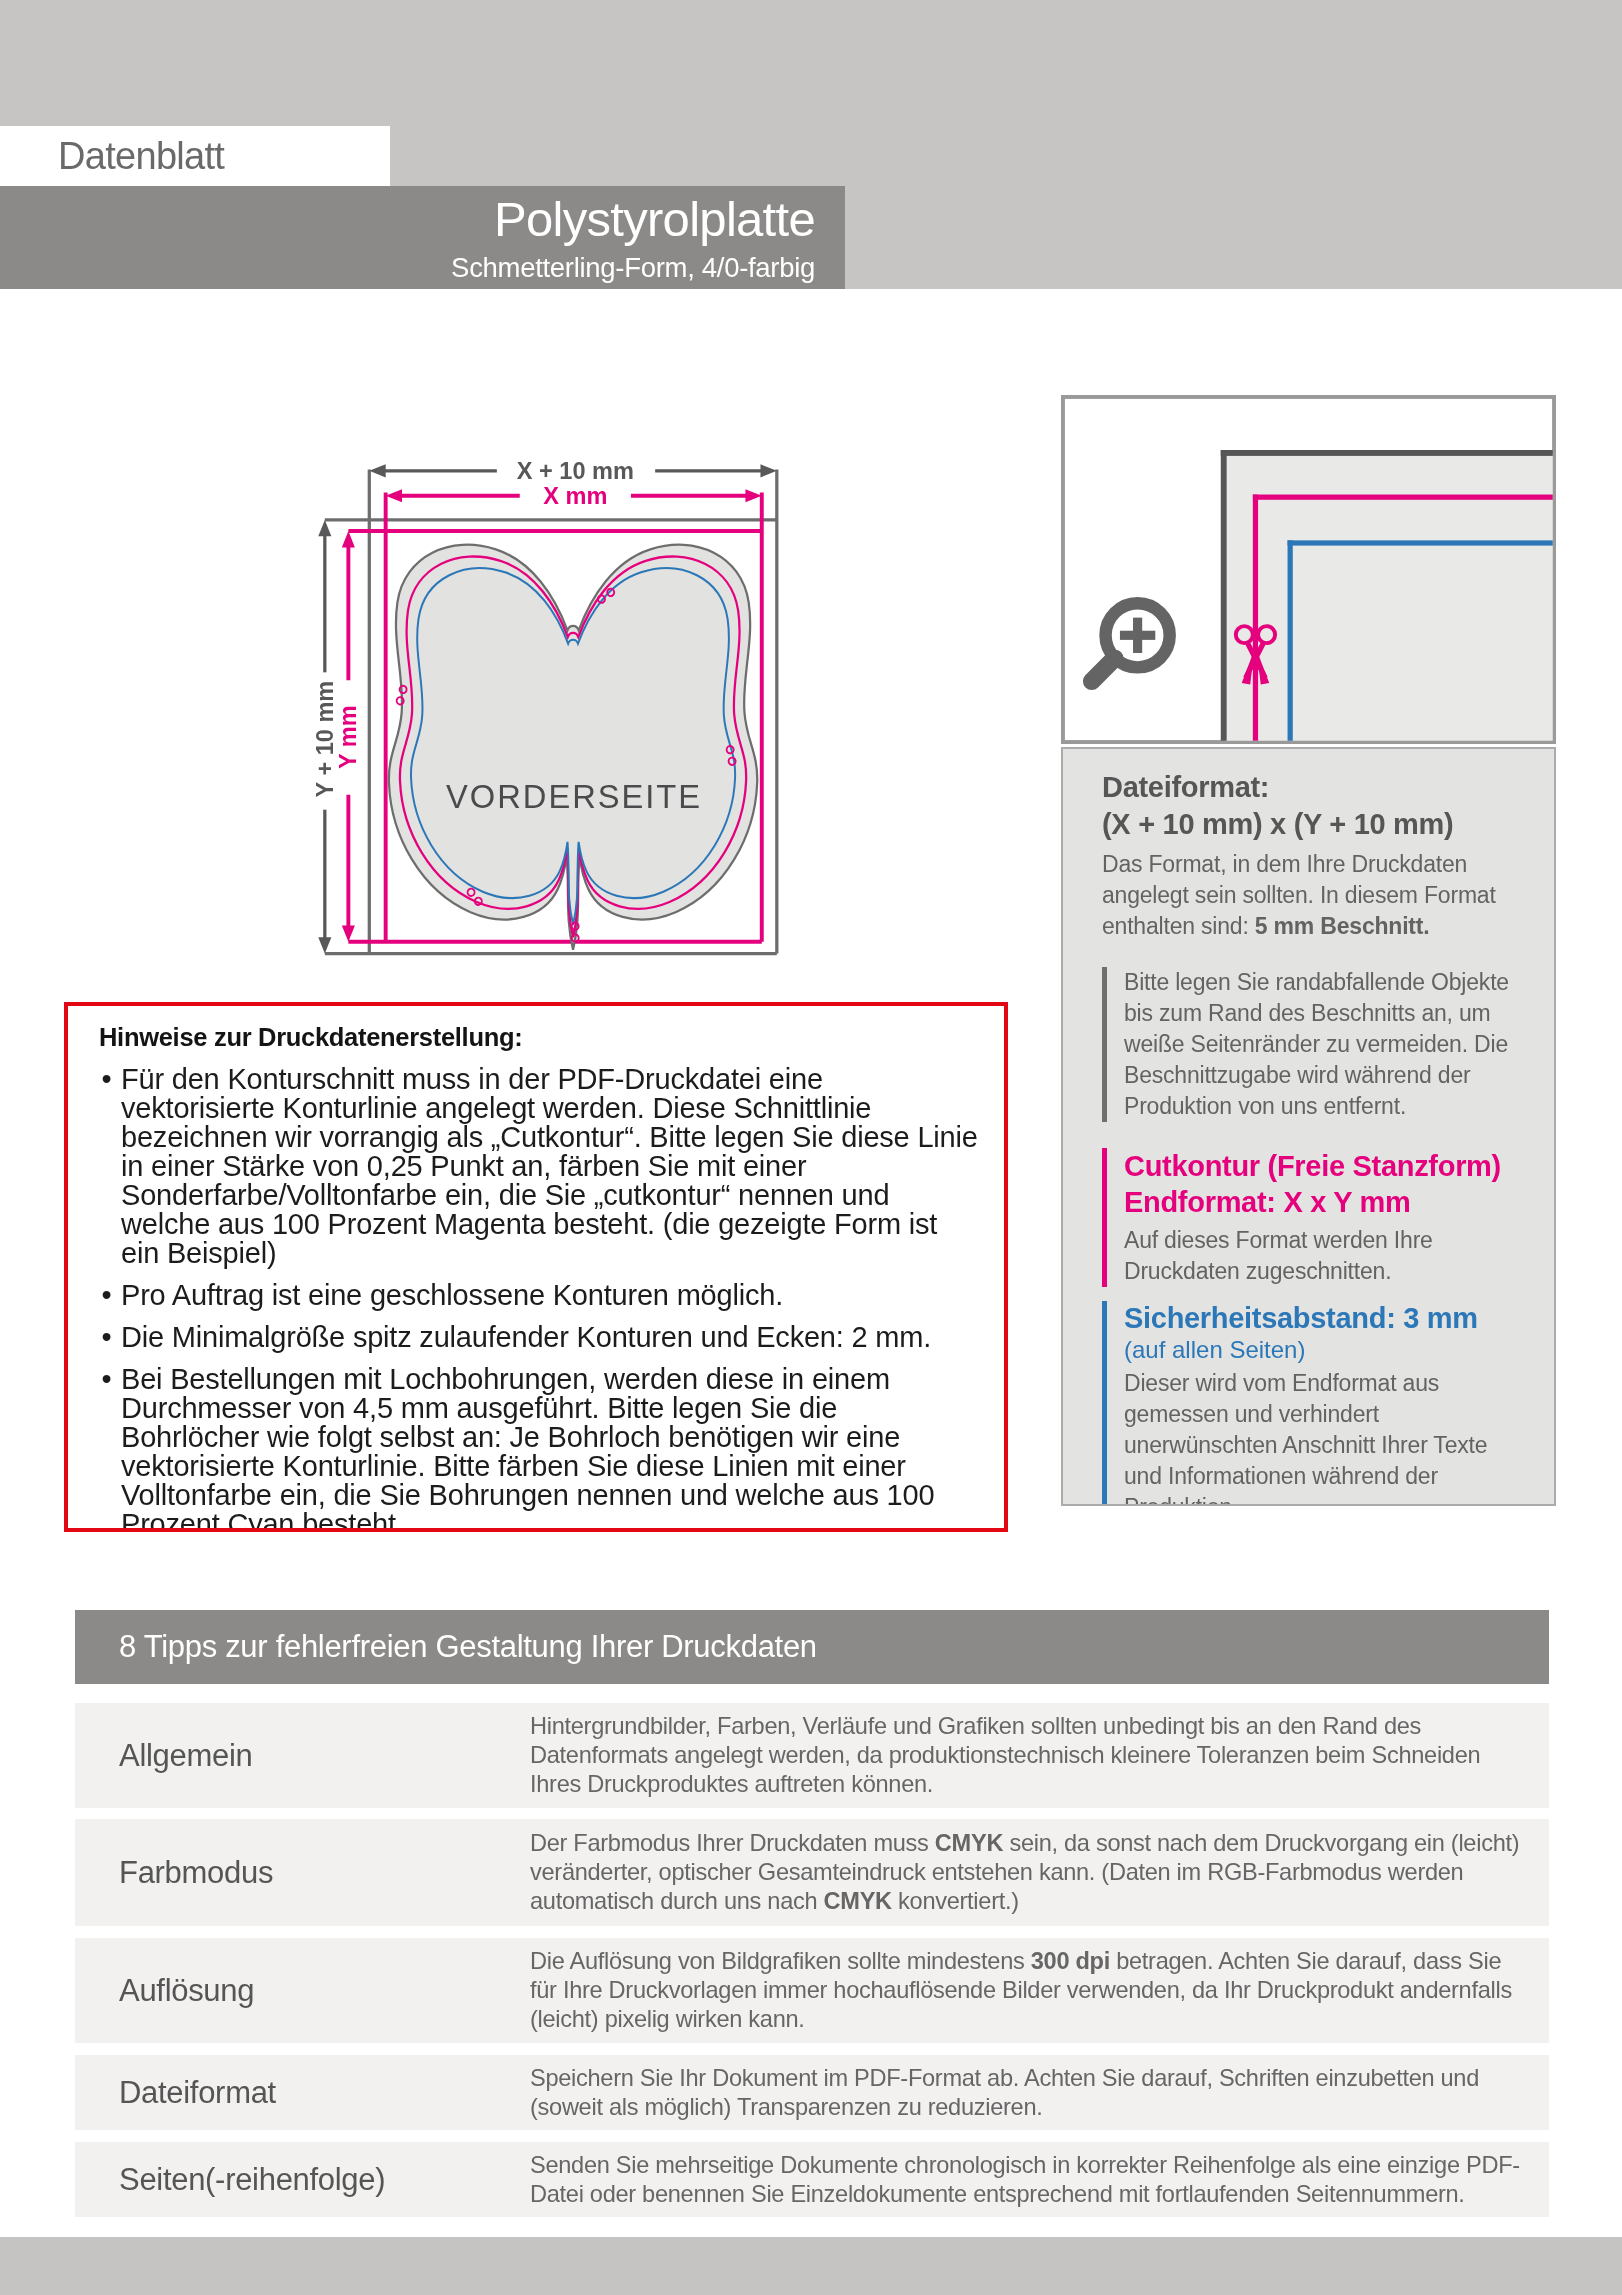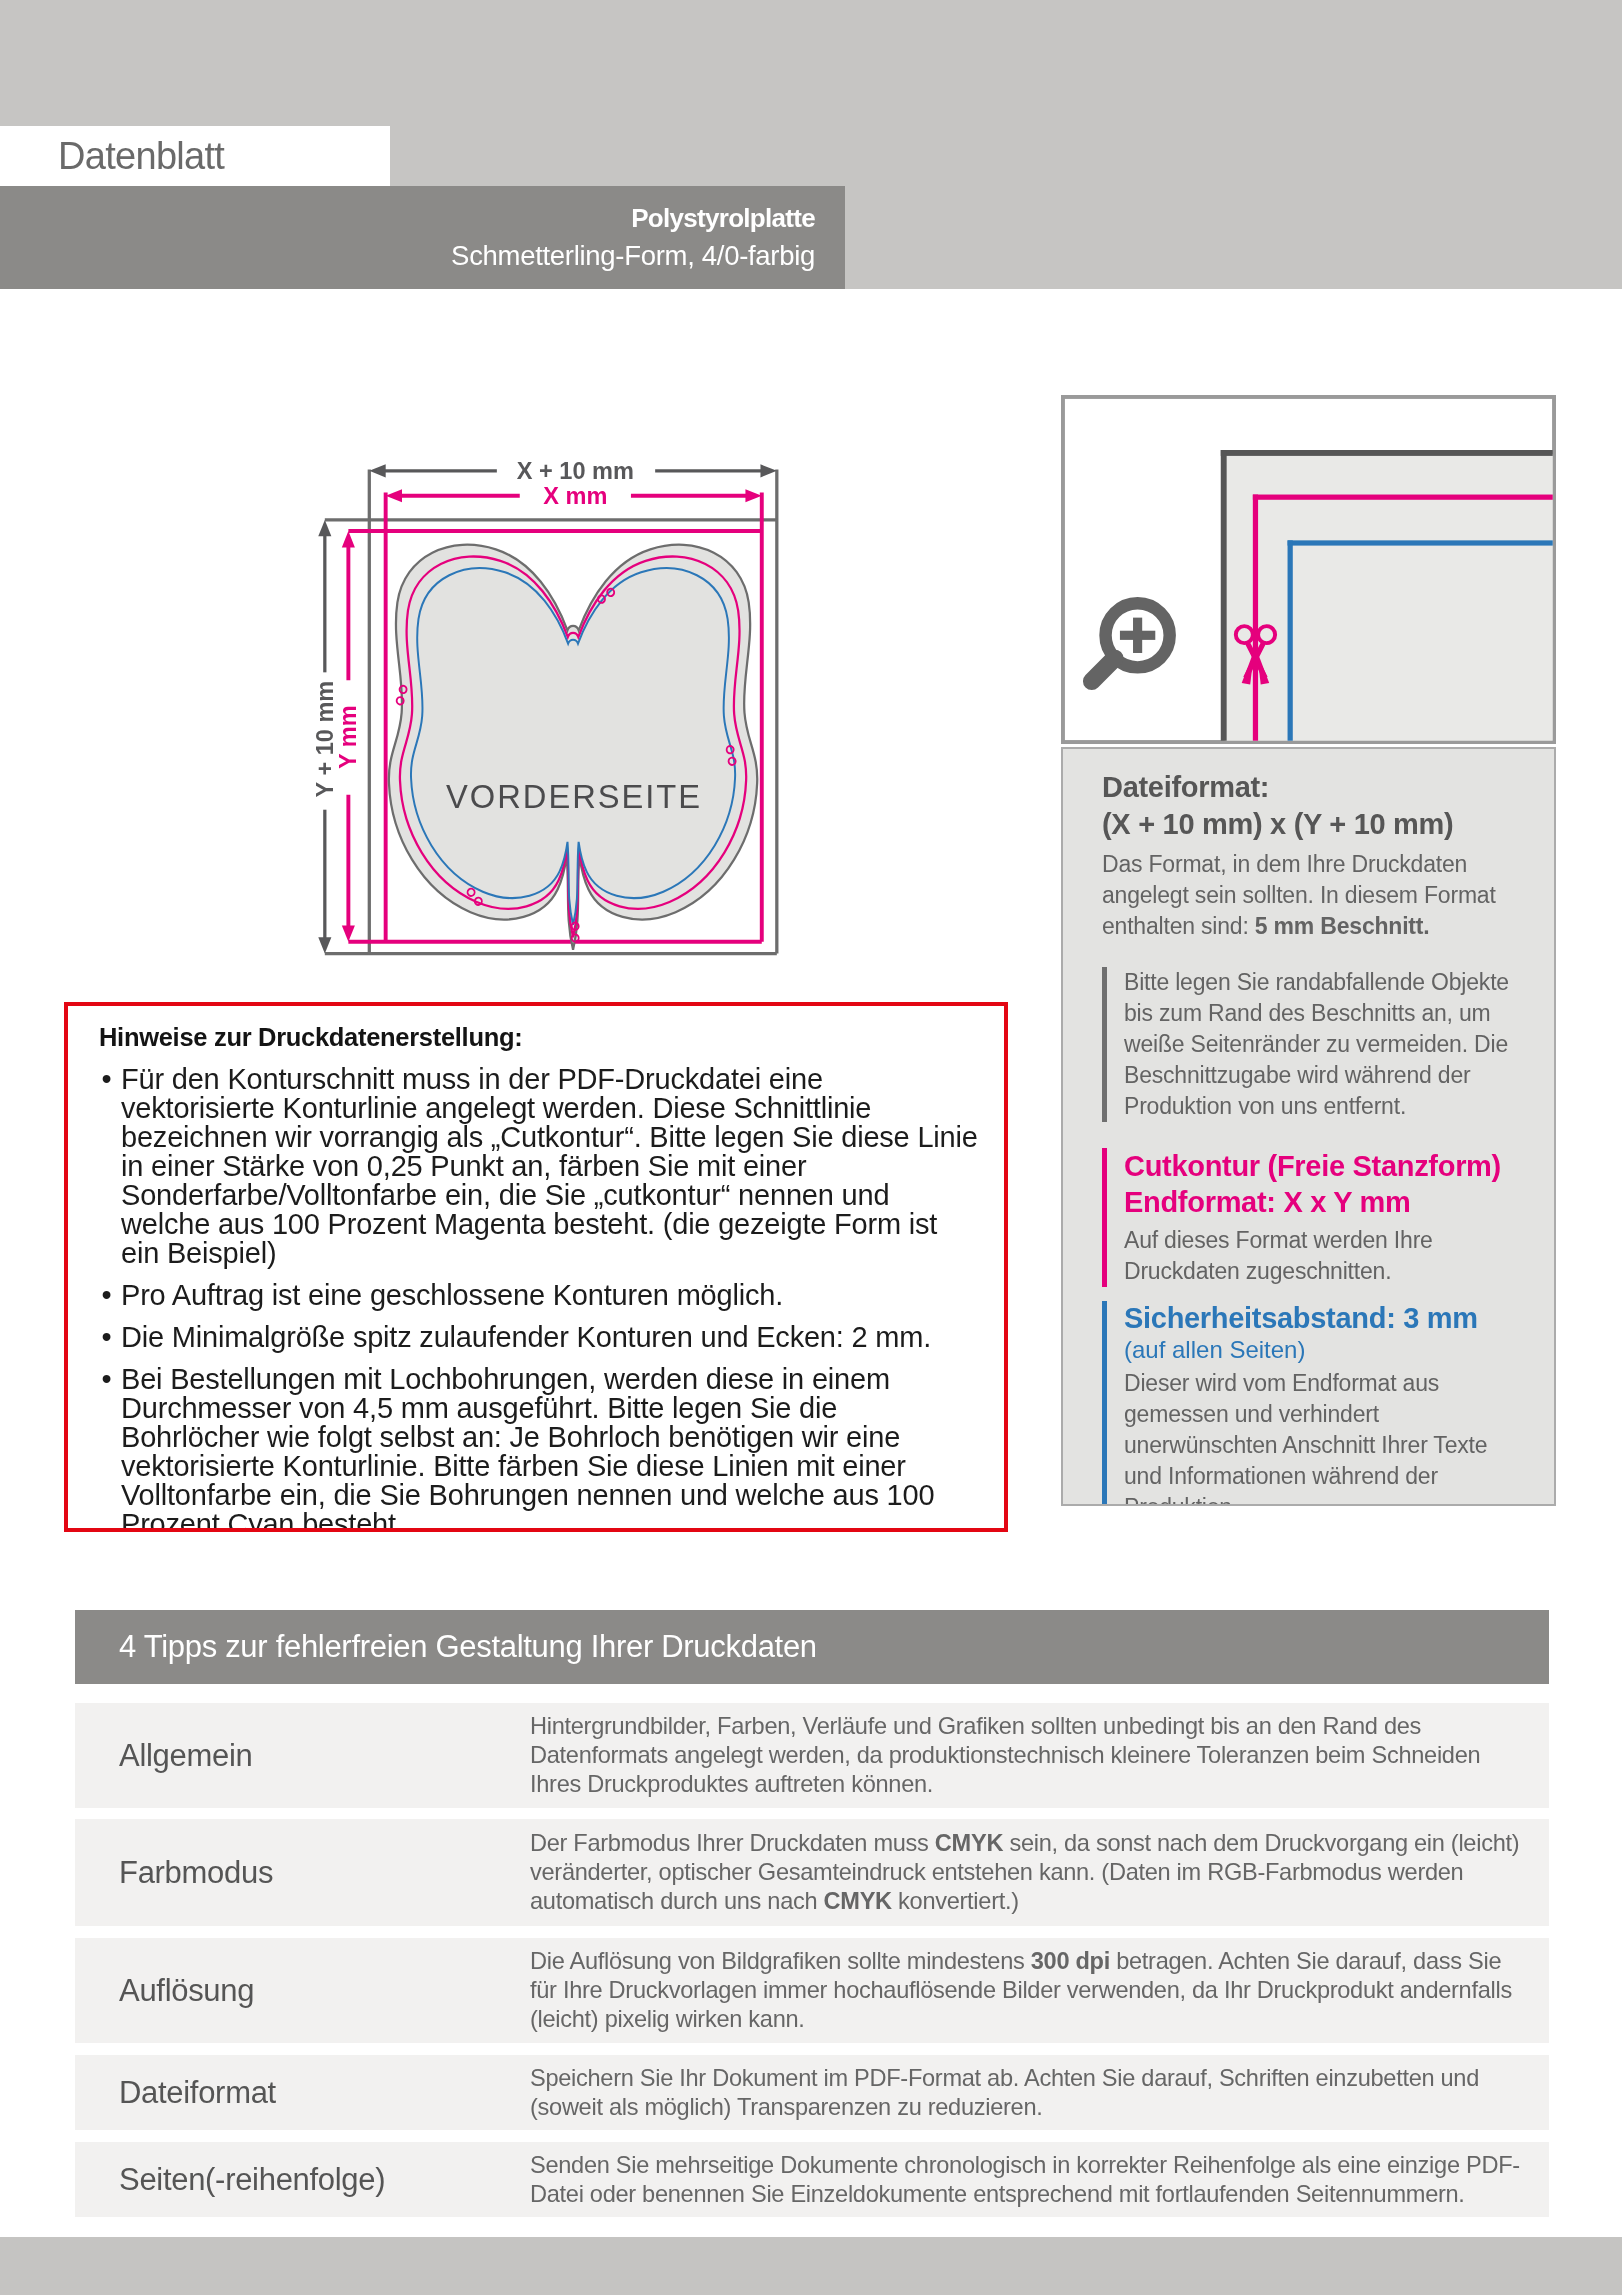--- a/index.html
+++ b/index.html
@@ -7,21 +7,21 @@
         font-family:"Liberation Sans",sans-serif;}
 
   
   .top-band{position:absolute;left:0;top:0;width:1623px;height:289px;background:#c6c5c3;}
   .sheet-box{position:absolute;left:0;top:126px;width:390px;height:61px;background:#ffffff;
              display:flex;align-items:center;}
   .sheet-box span{font-size:38px;color:#6a6a6a;padding-left:58px;letter-spacing:-0.7px;}
   .title-banner{position:absolute;left:0;top:186px;width:845px;height:103px;background:#8b8a88;
                 display:flex;flex-direction:column;justify-content:center;align-items:flex-end;
                 padding-right:30px;box-sizing:border-box;gap:5.2px;}
-  .title-banner .t1{font-size:26px;color:#ffffff;letter-spacing:-0.7px;font-weight:bold;}
+  .title-banner .t1{font-size:49px;color:#ffffff;letter-spacing:-0.7px;}
   .title-banner .t2{font-size:27.5px;color:#ffffff;letter-spacing:-0.3px;}
 
   
   .diagram-svg{position:absolute;left:281px;top:412px;}
   .minibox-svg{position:absolute;left:1061px;top:395px;}
 
   
   .info-panel{position:absolute;left:1061px;top:747px;width:495px;height:759px;box-sizing:border-box;
               background:#e3e3e1;border:2.6px solid #ababab;padding:19.6px 25px 0 39px;overflow:hidden;}
   .info-panel .h-bold{font-weight:bold;font-size:29px;line-height:37px;color:#565656;letter-spacing:-0.3px;}
@@ -214,21 +214,21 @@
     <p class="notes-title">Hinweise zur Druckdatenerstellung:</p>
     <ul>
         <li>Für den Konturschnitt muss in der PDF-Druckdatei eine vektorisierte Konturlinie angelegt werden. Diese Schnittlinie bezeichnen wir vorrangig als „Cutkontur“. Bitte legen Sie diese Linie in einer Stärke von 0,25 Punkt an, färben Sie mit einer Sonderfarbe/Volltonfarbe ein, die Sie „cutkontur“ nennen und welche aus 100 Prozent Magenta besteht. (die gezeigte Form ist ein Beispiel)</li>
         <li>Pro Auftrag ist eine geschlossene Konturen möglich.</li>
         <li>Die Minimalgröße spitz zulaufender Konturen und Ecken: 2 mm.</li>
         <li>Bei Bestellungen mit Lochbohrungen, werden diese in einem Durchmesser von 4,5 mm ausgeführt. Bitte legen Sie die Bohrlöcher wie folgt selbst an: Je Bohrloch benötigen wir eine vektorisierte Konturlinie. Bitte färben Sie diese Linien mit einer Volltonfarbe ein, die Sie Bohrungen nennen und welche aus 100 Prozent Cyan besteht.</li>
       </ul>
   </div>
 
   <div class="tips-banner">
-    <span>4 Tipps zur fehlerfreien Gestaltung Ihrer Druckdaten</span>
+    <span>8 Tipps zur fehlerfreien Gestaltung Ihrer Druckdaten</span>
   </div>
 
   <div class="tip-row row-1">
     <span class="tip-label">Allgemein</span>
     <div class="tip-text"><span>Hintergrundbilder, Farben, Verläufe und Grafiken sollten unbedingt bis an den Rand des Datenformats angelegt werden, da produktionstechnisch kleinere Toleranzen beim Schneiden Ihres Druckproduktes auftreten können.</span></div>
   </div>
   <div class="tip-row row-2">
     <span class="tip-label">Farbmodus</span>
     <div class="tip-text"><span>Der Farbmodus Ihrer Druckdaten muss </span><span style="font-weight: bold;">CMYK</span><span> sein, da sonst nach dem Druckvorgang ein (leicht) veränderter, optischer Gesamteindruck entstehen kann. (Daten im RGB-Farbmodus werden automatisch durch uns nach </span><span style="font-weight: bold;">CMYK</span><span> konvertiert.)</span></div>
   </div>

